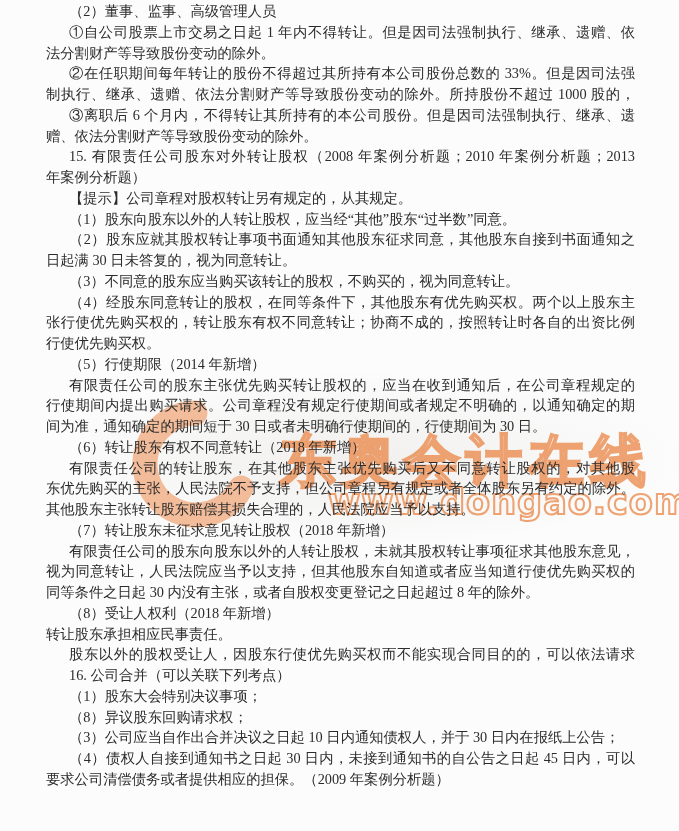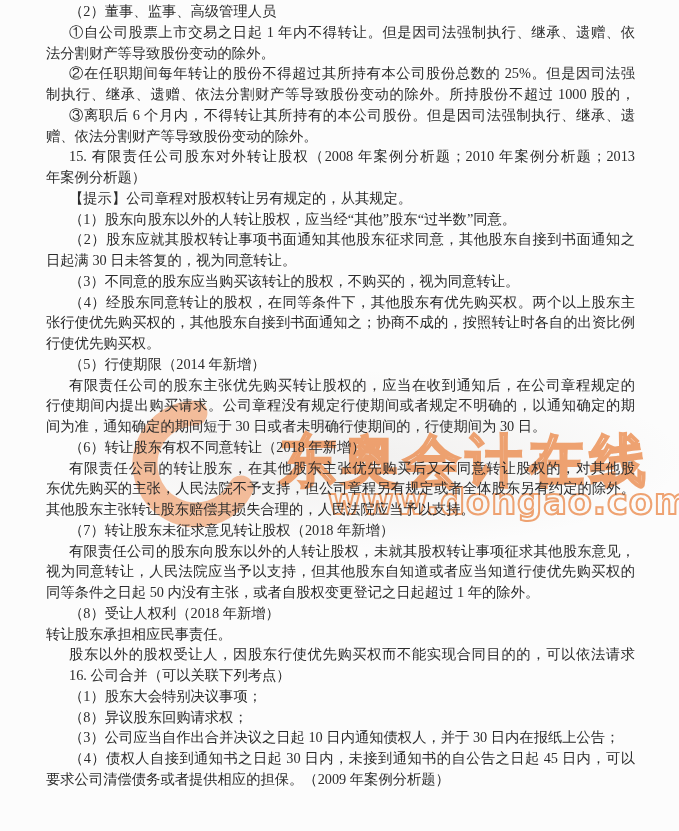--- a/index.html
+++ b/index.html
@@ -78,46 +78,46 @@
       <circle cx="74" cy="74" r="51" fill="none" stroke="rgba(240,160,110,0.8)" stroke-width="25" stroke-linecap="round" stroke-dasharray="214 107" transform="rotate(28 74 74)"></circle>
     </svg>
     <div class="wm-big">东奥会计在线</div>
     <div class="wm-url">www.dongao.com</div>
   </div>
 
   <div class="textblock">
       <div class="line i">（2）董事、监事、高级管理人员</div>
       <div class="line i j">①自公司股票上市交易之日起 1 年内不得转让。但是因司法强制执行、继承、遗赠、依</div>
       <div class="line">法分割财产等导致股份变动的除外。</div>
-      <div class="line i j">②在任职期间每年转让的股份不得超过其所持有本公司股份总数的 25%。但是因司法强</div>
+      <div class="line i j">②在任职期间每年转让的股份不得超过其所持有本公司股份总数的 33%。但是因司法强</div>
       <div class="line j">制执行、继承、遗赠、依法分割财产等导致股份变动的除外。所持股份不超过 1000 股的，</div>
       <div class="line i j">③离职后 6 个月内，不得转让其所持有的本公司股份。但是因司法强制执行、继承、遗</div>
       <div class="line">赠、依法分割财产等导致股份变动的除外。</div>
       <div class="line i j">15. 有限责任公司股东对外转让股权（2008 年案例分析题；2010 年案例分析题；2013</div>
       <div class="line">年案例分析题）</div>
       <div class="line i">【提示】公司章程对股权转让另有规定的，从其规定。</div>
       <div class="line i">（1）股东向股东以外的人转让股权，应当经“其他”股东“过半数”同意。</div>
       <div class="line i j">（2）股东应就其股权转让事项书面通知其他股东征求同意，其他股东自接到书面通知之</div>
       <div class="line">日起满 30 日未答复的，视为同意转让。</div>
       <div class="line i">（3）不同意的股东应当购买该转让的股权，不购买的，视为同意转让。</div>
       <div class="line i j">（4）经股东同意转让的股权，在同等条件下，其他股东有优先购买权。两个以上股东主</div>
-      <div class="line j">张行使优先购买权的，其他股东自接到书面通知之；协商不成的，按照转让时各自的出资比例</div>
+      <div class="line j">张行使优先购买权的，转让股东有权不同意转让；协商不成的，按照转让时各自的出资比例</div>
       <div class="line">行使优先购买权。</div>
       <div class="line i">（5）行使期限（2014 年新增）</div>
       <div class="line i j">有限责任公司的股东主张优先购买转让股权的，应当在收到通知后，在公司章程规定的</div>
       <div class="line j">行使期间内提出购买请求。公司章程没有规定行使期间或者规定不明确的，以通知确定的期</div>
       <div class="line">间为准，通知确定的期间短于 30 日或者未明确行使期间的，行使期间为 30 日。</div>
       <div class="line i">（6）转让股东有权不同意转让（2018 年新增）</div>
       <div class="line i j">有限责任公司的转让股东，在其他股东主张优先购买后又不同意转让股权的，对其他股</div>
       <div class="line j">东优先购买的主张，人民法院不予支持，但公司章程另有规定或者全体股东另有约定的除外。</div>
       <div class="line">其他股东主张转让股东赔偿其损失合理的，人民法院应当予以支持。</div>
       <div class="line i">（7）转让股东未征求意见转让股权（2018 年新增）</div>
       <div class="line i j">有限责任公司的股东向股东以外的人转让股权，未就其股权转让事项征求其他股东意见，</div>
       <div class="line j">视为同意转让，人民法院应当予以支持，但其他股东自知道或者应当知道行使优先购买权的</div>
-      <div class="line">同等条件之日起 50 内没有主张，或者自股权变更登记之日起超过 1 年的除外。</div>
+      <div class="line">同等条件之日起 30 内没有主张，或者自股权变更登记之日起超过 8 年的除外。</div>
       <div class="line i">（8）受让人权利（2018 年新增）</div>
       <div class="line">转让股东承担相应民事责任。</div>
       <div class="line i j">股东以外的股权受让人，因股东行使优先购买权而不能实现合同目的的，可以依法请求</div>
       <div class="line i">16. 公司合并（可以关联下列考点）</div>
       <div class="line i">（1）股东大会特别决议事项；</div>
       <div class="line i">（8）异议股东回购请求权；</div>
       <div class="line i">（3）公司应当自作出合并决议之日起 10 日内通知债权人，并于 30 日内在报纸上公告；</div>
       <div class="line i j">（4）债权人自接到通知书之日起 30 日内，未接到通知书的自公告之日起 45 日内，可以</div>
       <div class="line">要求公司清偿债务或者提供相应的担保。（2009 年案例分析题）</div>
     </div>

